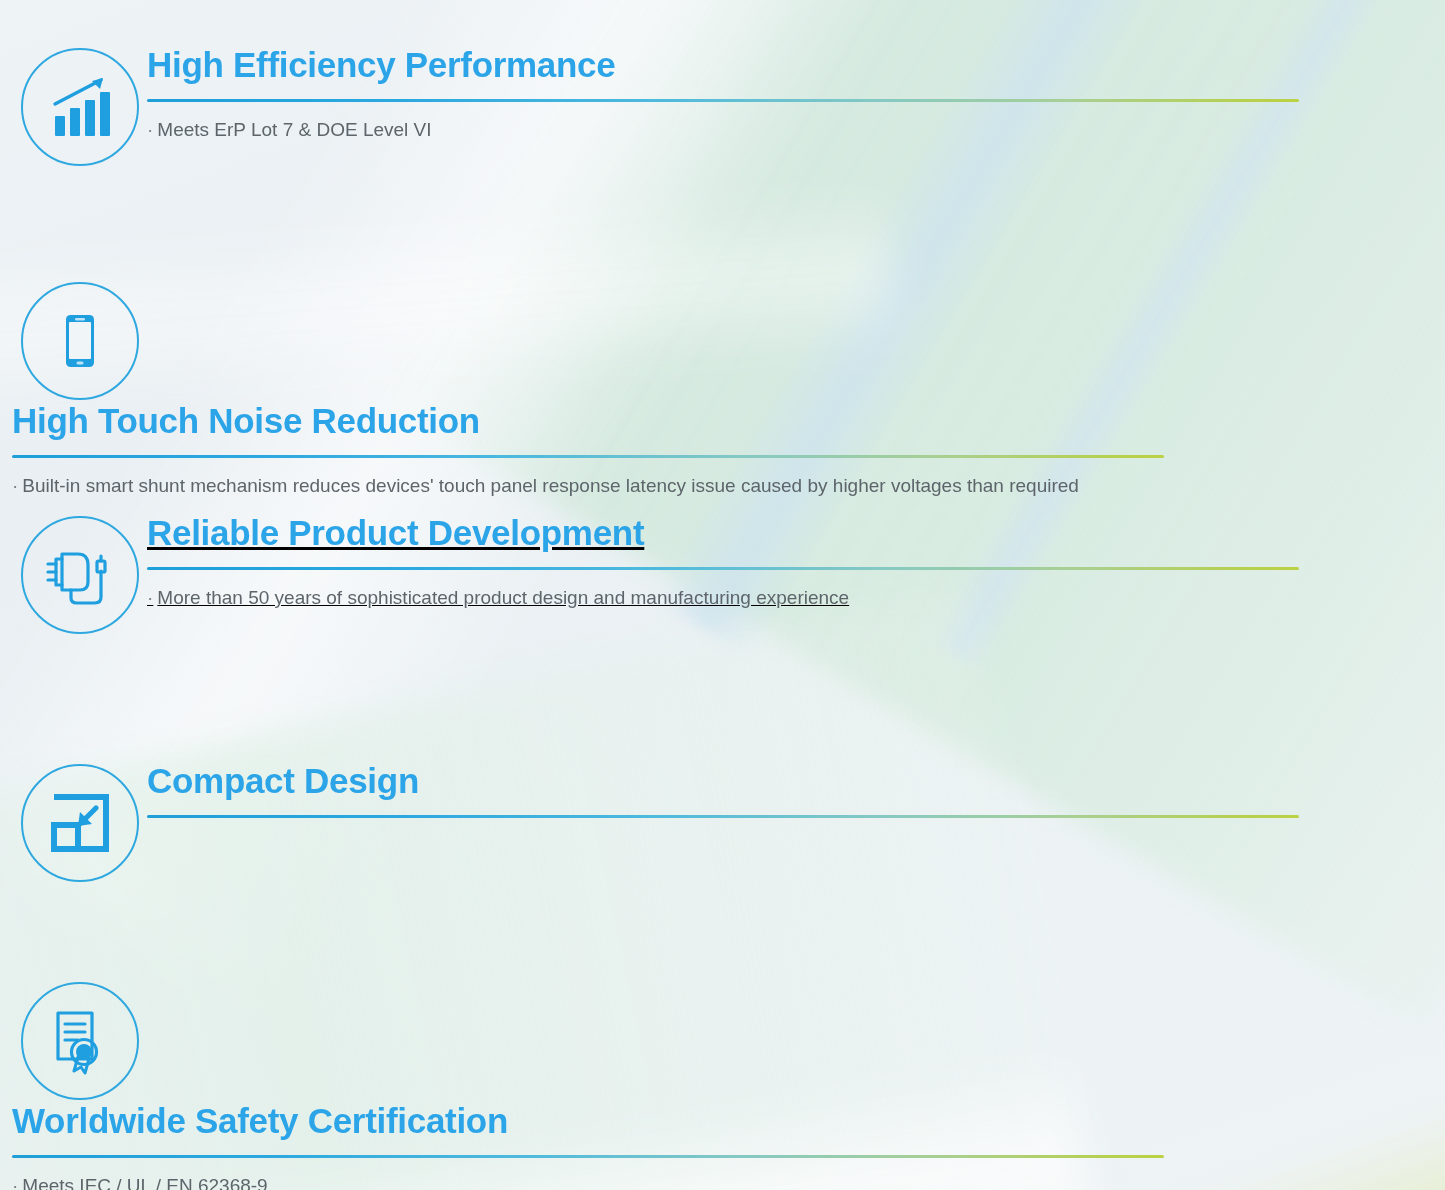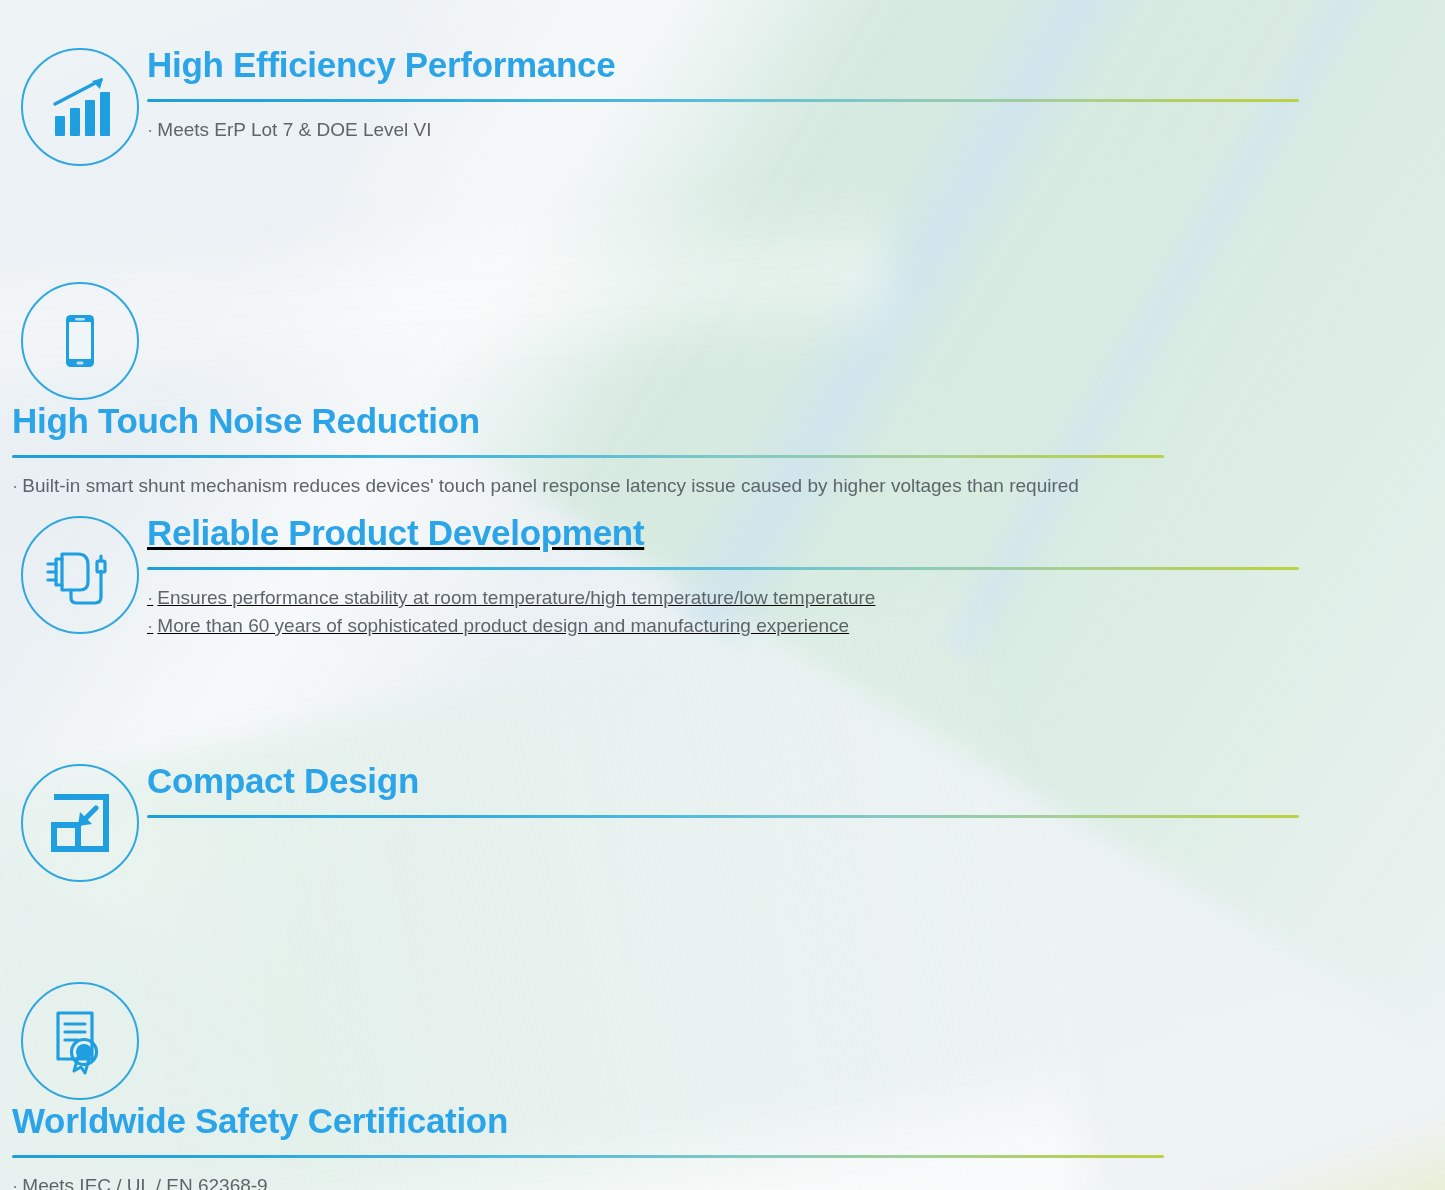--- a/index.html
+++ b/index.html
@@ -275,22 +275,21 @@
             <rect x="55" y="21" width="8" height="11" rx="1.6"></rect>
             <path d="M59 21 L59 16"></path>
           </g>
         </svg>
       </div>
     </div>
     <div class="feature-body">
       <h2 class="feature-title">Reliable Product Development</h2>
       <div class="divider"></div>
       <div class="feature-lines">
-        <p class="feature-line"><span class="bullet">·</span><span>Ensures performance stability at room temperature/high temperature/low temperature</span></p>
-        <p class="feature-line"><span class="bullet">·</span><span>More than 60 years of sophisticated product  design and manufacturing experience</span></p>
+        <p class="feature-line"><span class="bullet">·</span><span>More than 50 years of sophisticated product  design and manufacturing experience</span></p>
       </div>
     </div>
   </section>
 
   <section class="feature f3">
     <div class="icon-wrap">
       <div class="icon-circle">
         <svg width="64" height="64" viewBox="0 0 64 64" aria-hidden="true">
           <g fill="none" stroke="#1f9fe0" stroke-width="6" stroke-linejoin="miter">
             <path d="M6 6 L58 6 L58 58 L6 58" stroke-linecap="butt" fill="none"></path>

